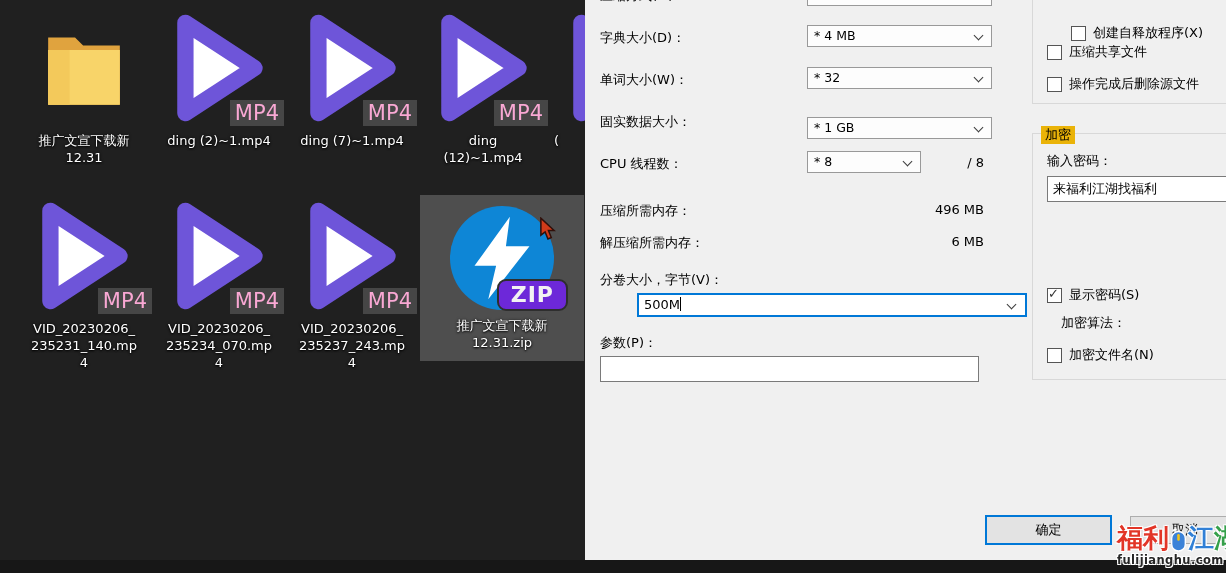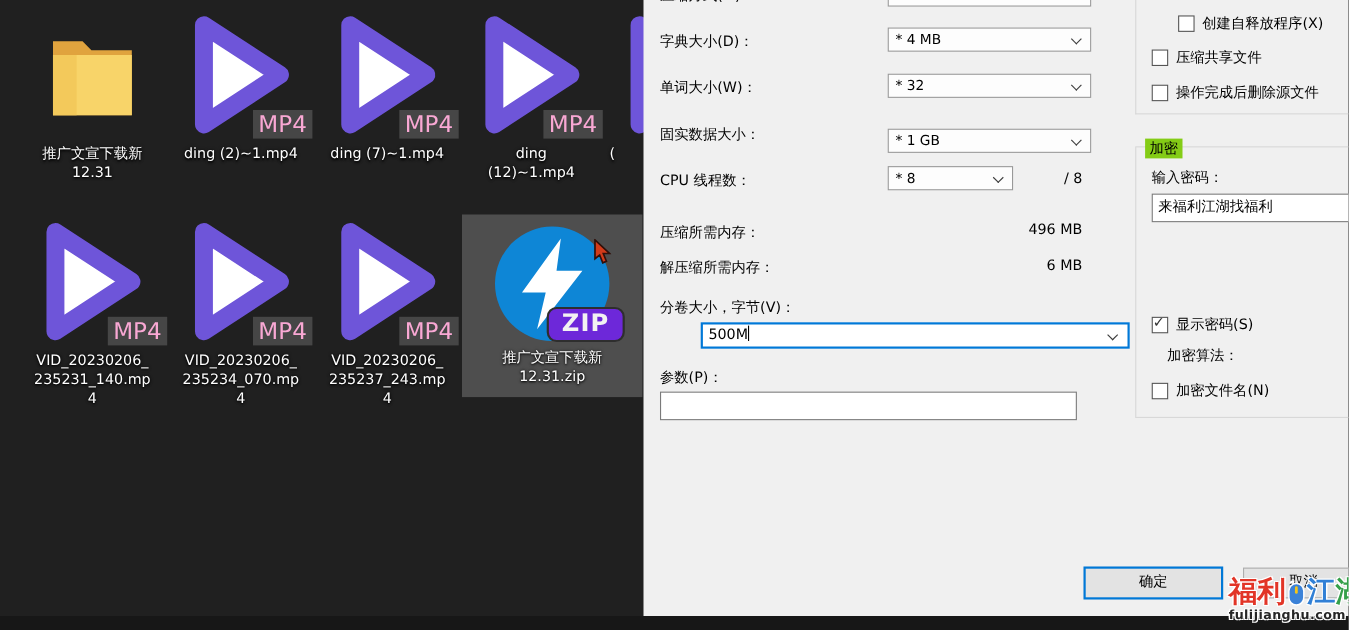--- a/index.html
+++ b/index.html
@@ -31,21 +31,21 @@
   .combo::after{content:"";position:absolute;right:9px;top:6px;width:6px;height:6px;
          border-right:1.6px solid #3c3c3c;border-bottom:1.6px solid #3c3c3c;transform:rotate(45deg);}
   .memval{position:absolute;left:222px;width:177px;text-align:right;}
   .wide-combo{position:absolute;left:15px;width:381px;height:20px;background:#fff;
          border:2px solid #0078d7;line-height:20px;padding-left:5px;font-size:13px;margin-left:37px;}
   .wide-combo::after{content:"";position:absolute;right:10px;top:6px;width:6px;height:6px;
          border-right:1.6px solid #3c3c3c;border-bottom:1.6px solid #3c3c3c;transform:rotate(45deg);}
   .caret{display:inline-block;width:1px;height:14px;background:#000;vertical-align:-2px;}
   .text-input{position:absolute;left:15px;width:377px;height:24px;background:#fff;border:1px solid #7a7a7a;}
   .groupbox{position:absolute;border:1px solid #d8d8d8;background:transparent;}
-  .grouplabel{position:absolute;background:#84cc16;padding:0 4px;}
+  .grouplabel{position:absolute;background:#eab308;padding:0 4px;}
   .cb-row{position:absolute;left:462px;display:flex;align-items:center;gap:7px;white-space:nowrap;}
   .cb-box{width:13px;height:13px;background:#fff;border:1px solid #555;display:inline-block;
           position:relative;flex:0 0 auto;}
   .cb-box.checked::after{content:"✓";position:absolute;left:0px;top:-3px;font-size:13px;color:#333;font-weight:bold;}
   .pw-input{position:absolute;left:462px;top:176px;width:200px;height:24px;background:#fff;
           border:1px solid #7a7a7a;line-height:24px;padding-left:5px;font-size:13px;}
   .btn{position:absolute;height:26px;background:#e3e3e3;text-align:center;line-height:26px;font-size:13px;}
   .btn-ok{left:400px;top:515px;width:123px;border:2px solid #0078d7;}
   .btn-cancel{left:545px;top:516px;width:108px;border:1px solid #adadad;}
 
@@ -232,21 +232,21 @@
   <span class="memval" style="top:234px;">6 MB</span>
 
   <span class="lbl" style="top:271px;">分卷大小，字节(V)：</span>
   <div class="wide-combo" style="top:293px;"><span>500M</span><span class="caret"></span></div>
 
   <span class="lbl" style="top:334px;">参数(P)：</span>
   <div class="text-input" style="top:356px;"><span></span></div>
 
   <div class="groupbox" style="left:447px;top:-12px;width:210px;height:115px;border-top:none;"></div>
 
-  <div class="cb-row" style="top:12px;padding-left:24px;">
+  <div class="cb-row" style="top:24px;padding-left:24px;">
     <span class="cb-box"></span>
     <span>创建自释放程序(X)</span>
   </div>
   <div class="cb-row" style="top:43px;">
     <span class="cb-box"></span>
     <span>压缩共享文件</span>
   </div>
   <div class="cb-row" style="top:75px;">
     <span class="cb-box"></span>
     <span>操作完成后删除源文件</span>

